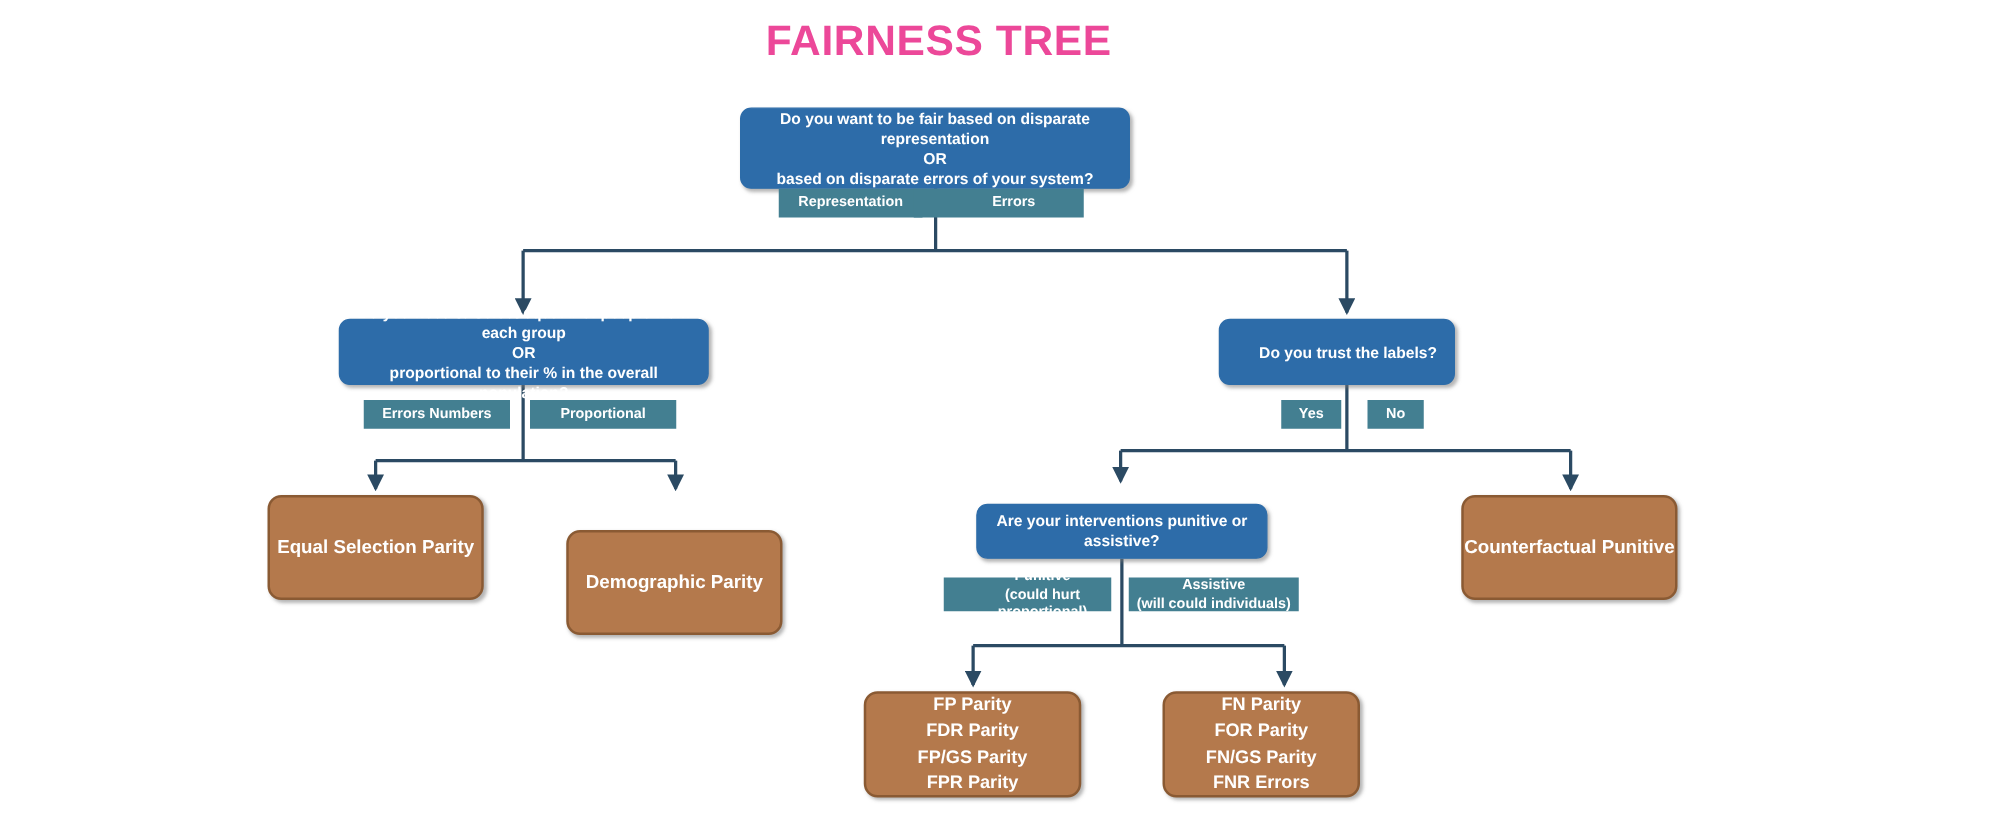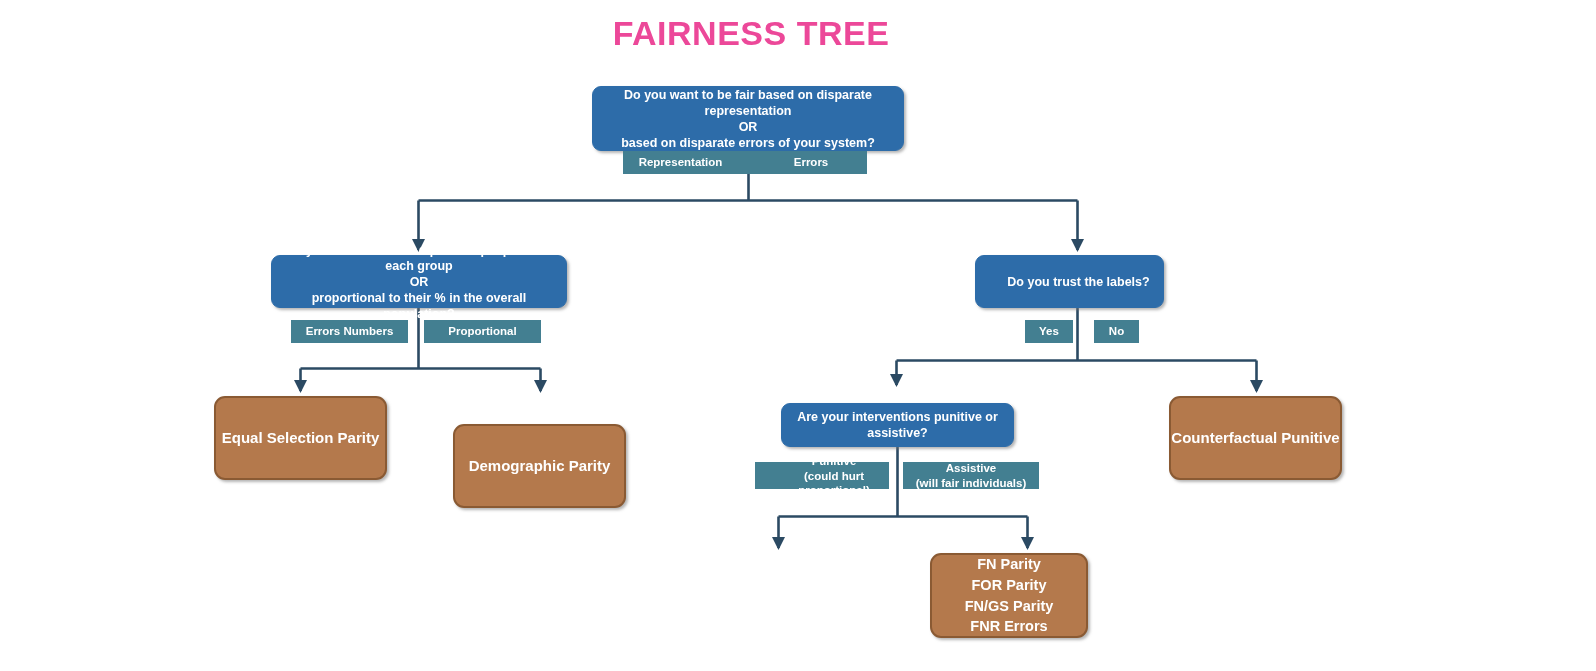--- a/index.html
+++ b/index.html
@@ -160,20 +160,28 @@
   </div>
 
   <div class="node leaf" style="left:453px; top:396px; width:173px; height:84px;margin-top:28px;">
     <span>Demographic Parity</span>
   </div>
 
   <div class="node leaf" style="left:1169px; top:396px; width:173px; height:84px;">
     <span>Counterfactual Punitive</span>
   </div>
 
+  <div class="node leaf multi" style="left:691px; top:553px; width:174px; height:85px;">
+    <div>
+      <span>FP Parity</span><br>
+      <span>FDR Parity</span><br>
+      <span>FP/GS Parity</span><br>
+      <span>FPR Parity</span>
+    </div>
+  </div>
 
   <div class="node leaf multi" style="left:930px; top:553px; width:158px; height:85px;">
     <div>
       <span>FN Parity</span><br>
       <span>FOR Parity</span><br>
       <span>FN/GS Parity</span><br>
       <span>FNR Errors</span>
     </div>
   </div>
 
@@ -204,17 +212,17 @@
   <div class="chip" style="left:755px; top:462px; width:134px; height:27px;padding-left:24px;">
     <div>
       <span>Punitive</span><br>
       <span>(could hurt proportional)</span>
     </div>
   </div>
 
   <div class="chip" style="left:903px; top:462px; width:136px; height:27px;">
     <div>
       <span>Assistive</span><br>
-      <span>(will fair individuals)</span>
+      <span>(will could individuals)</span>
     </div>
   </div>
 
 </div>
 
 </body></html>

